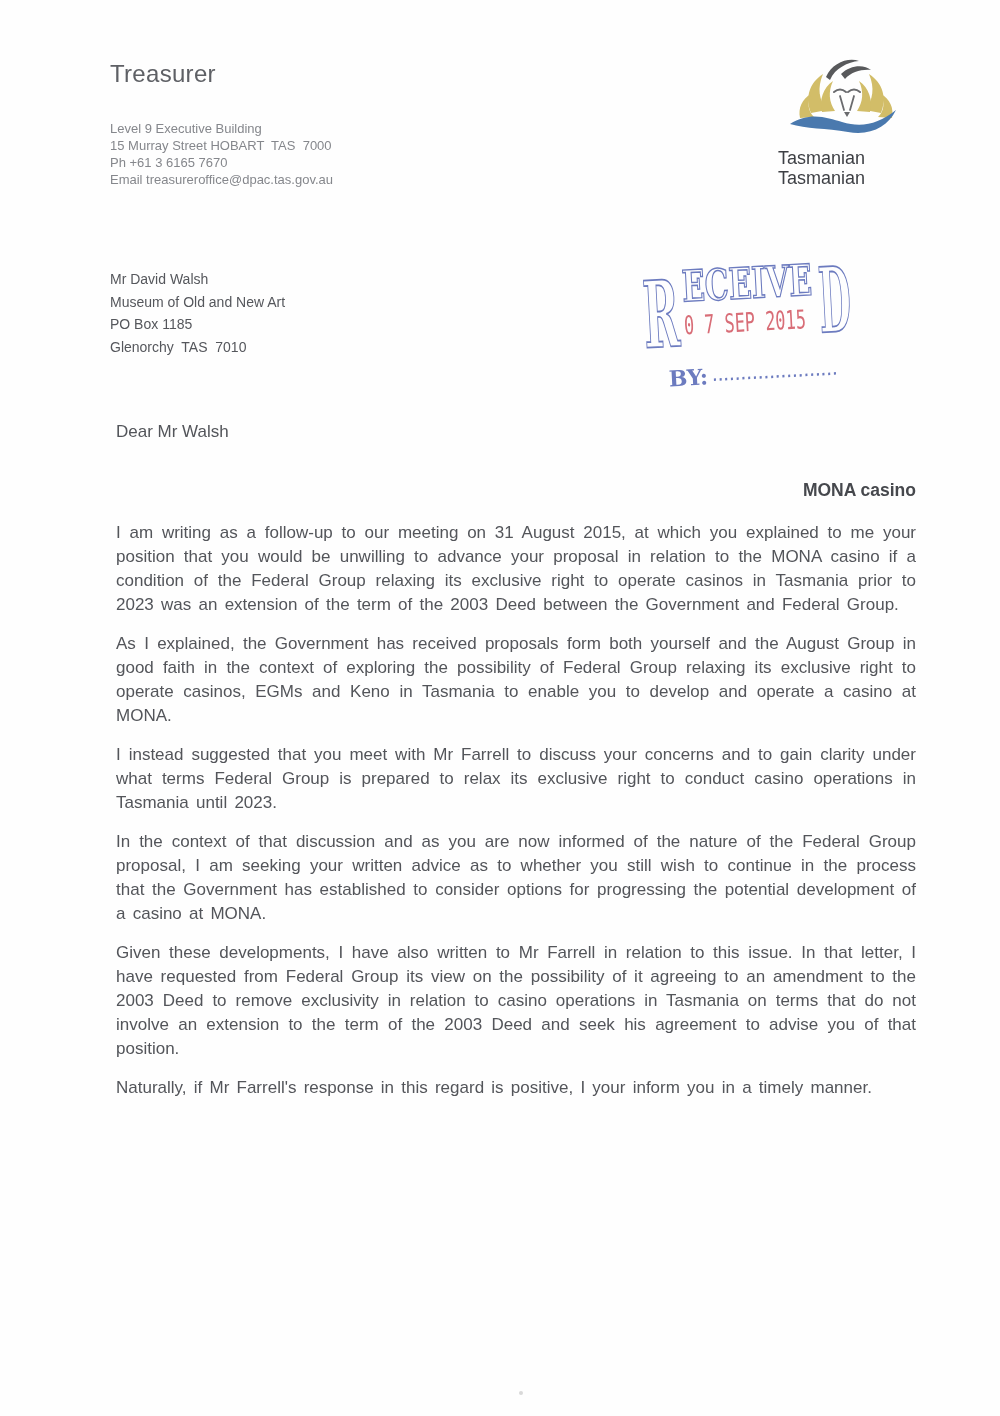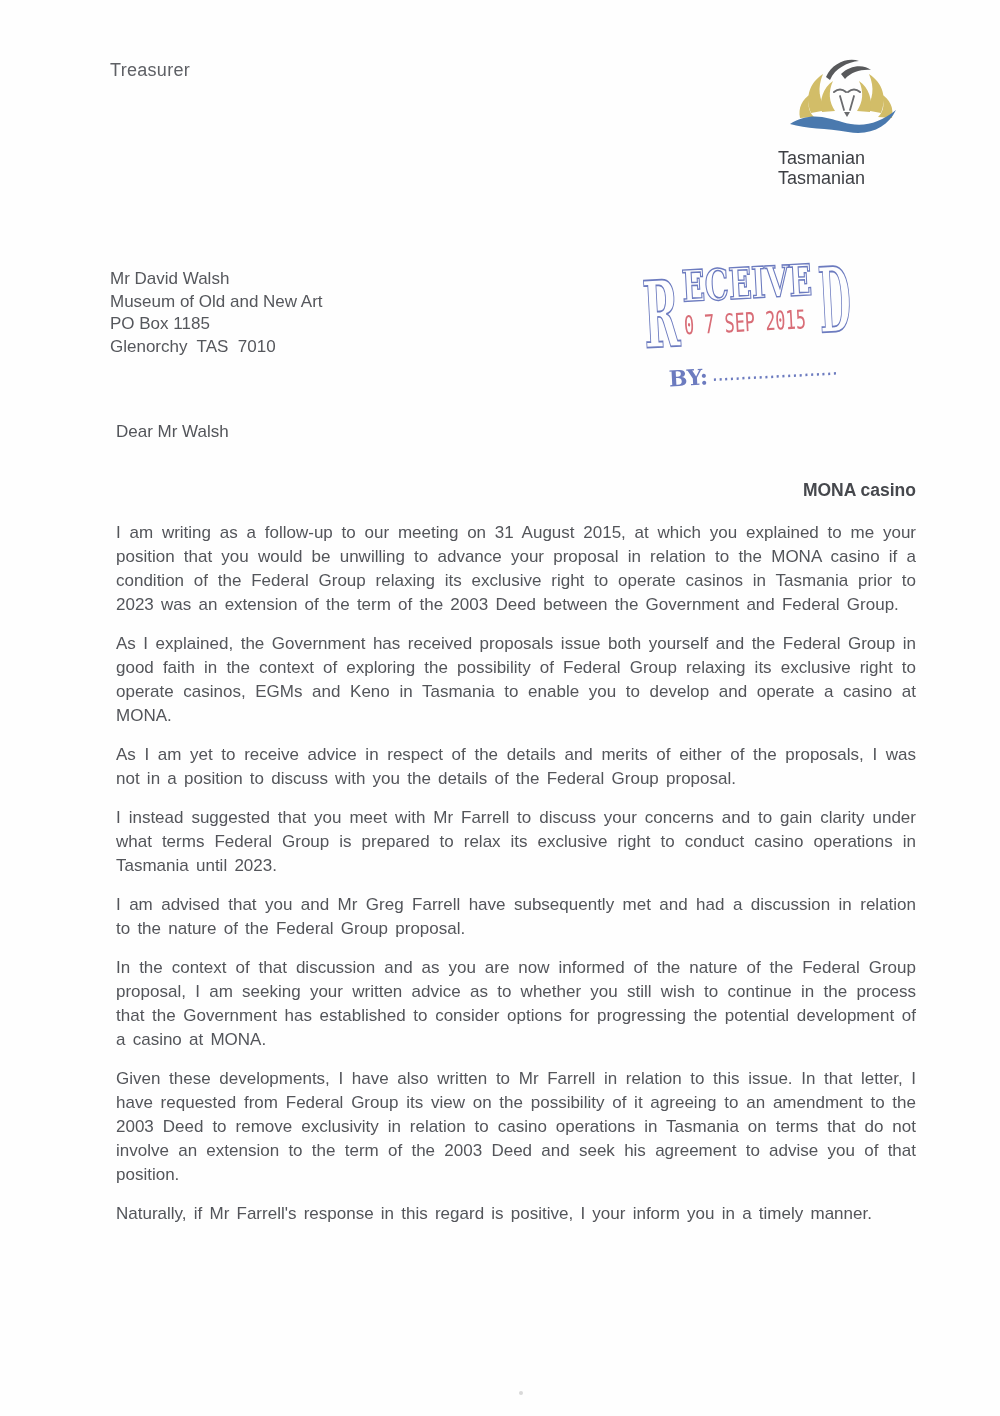--- a/index.html
+++ b/index.html
@@ -14,21 +14,21 @@
     background: #fefefe;
     font-family: "Liberation Sans", sans-serif;
     overflow: hidden;
   }
 
   
   .letterhead-title {
     position: absolute;
     left: 110px;
     top: 60px;
-    font-size: 18px;
+    font-size: 24px;
     font-weight: 400;
     color: #5e6065;
     letter-spacing: 0.3px;
     margin: 0;
   }
   .letterhead-address {
     position: absolute;
     left: 110px;
     top: 120px;
     font-size: 13px;
@@ -50,21 +50,21 @@
     font-size: 18px;
     line-height: 20px;
     color: #3d3f44;
   }
 
   
   .recipient {
     position: absolute;
     left: 110px;
     top: 268px;
-    font-size: 17px;
+    font-size: 14px;
     line-height: 22.5px;
     color: #55575c;
   }
 
   
   .stamp {
     position: absolute;
     left: 636px;
     top: 250px;
     width: 232px;
@@ -111,20 +111,26 @@
     background: #d9d9d9;
   }
 </style>
 </head>
 <body>
 
 <div class="page">
 
   <h1 class="letterhead-title">Treasurer</h1>
 
+  <div class="letterhead-address">
+    <div class="pre-space">Level 9 Executive Building</div>
+    <div class="pre-space">15 Murray Street HOBART  TAS  7000</div>
+    <div class="pre-space">Ph +61 3 6165 7670</div>
+    <div class="pre-space">Email treasureroffice@dpac.tas.gov.au</div>
+  </div>
 
   <div class="logo">
     <svg width="136" height="92" viewBox="0 0 136 92">
 
       <path d="M 48 27 C 54 13, 70 7, 81 11 C 70 12, 57 18, 52 30 Z" fill="#58595b"></path>
       <path d="M 63 24 C 72 15, 86 14, 93 20 C 84 19, 73 22, 67 29 Z" fill="#58595b"></path>
 
       <path d="M 33 63 C 27 48, 31 33, 45 24 C 39 38, 41 50, 49 60 Z" fill="#d2bd68"></path>
       <path d="M 44 62 C 41 50, 45 38, 55 31 C 50 42, 51 52, 57 61 Z" fill="#d2bd68"></path>
       <path d="M 22 68 C 20 58, 24 49, 33 44 C 29 53, 30 61, 36 67 Z" fill="#d2bd68"></path>
@@ -167,24 +173,22 @@
           <text x="74" y="129" font-size="17" font-weight="bold" fill="#6070ba" letter-spacing="2" textLength="126" lengthAdjust="spacingAndGlyphs">......................</text>
         </g>
       </g>
     </svg>
   </div>
 
   <div class="letter-body">
     <p class="salutation">Dear Mr Walsh</p>
     <h2 class="subject">MONA casino</h2>
     <p class="body-para">I am writing as a follow-up to our meeting on 31 August 2015, at which you explained to me your position that you would be unwilling to advance your proposal in relation to the MONA casino if a condition of the Federal Group relaxing its exclusive right to operate casinos in Tasmania prior to 2023 was an extension of the term of the 2003 Deed between the Government and Federal Group.</p>
-    <p class="body-para">As I explained, the Government has received proposals issue both yourself and the Federal Group in good faith in the context of exploring the possibility of Federal Group relaxing its exclusive right to operate casinos, EGMs and Keno in Tasmania to enable you to develop and operate a casino at MONA.</p>
-    <p class="body-para">As I am yet to receive advice in respect of the details and merits of either of the proposals, I was not in a position to discuss with you the details of the Federal Group proposal.</p>
+    <p class="body-para">As I explained, the Government has received proposals form both yourself and the August Group in good faith in the context of exploring the possibility of Federal Group relaxing its exclusive right to operate casinos, EGMs and Keno in Tasmania to enable you to develop and operate a casino at MONA.</p>
     <p class="body-para">I instead suggested that you meet with Mr Farrell to discuss your concerns and to gain clarity under what terms Federal Group is prepared to relax its exclusive right to conduct casino operations in Tasmania until 2023.</p>
-    <p class="body-para">I am advised that you and Mr Greg Farrell have subsequently met and had a discussion in relation to the nature of the Federal Group proposal.</p>
     <p class="body-para">In the context of that discussion and as you are now informed of the nature of the Federal Group proposal, I am seeking your written advice as to whether you still wish to continue in the process that the Government has established to consider options for progressing the potential development of a casino at MONA.</p>
     <p class="body-para">Given these developments, I have also written to Mr Farrell in relation to this issue.  In that letter, I have requested from Federal Group its view on the possibility of it agreeing to an amendment to the 2003 Deed to remove exclusivity in relation to casino operations in Tasmania on terms that do not involve an extension to the term of the 2003 Deed and seek his agreement to advise you of that position.</p>
     <p class="body-para">Naturally, if Mr Farrell's response in this regard is positive, I your inform you in a timely manner.</p>
   </div>
 
   <div class="speck"></div>
 
 </div>
 
 </body></html>

